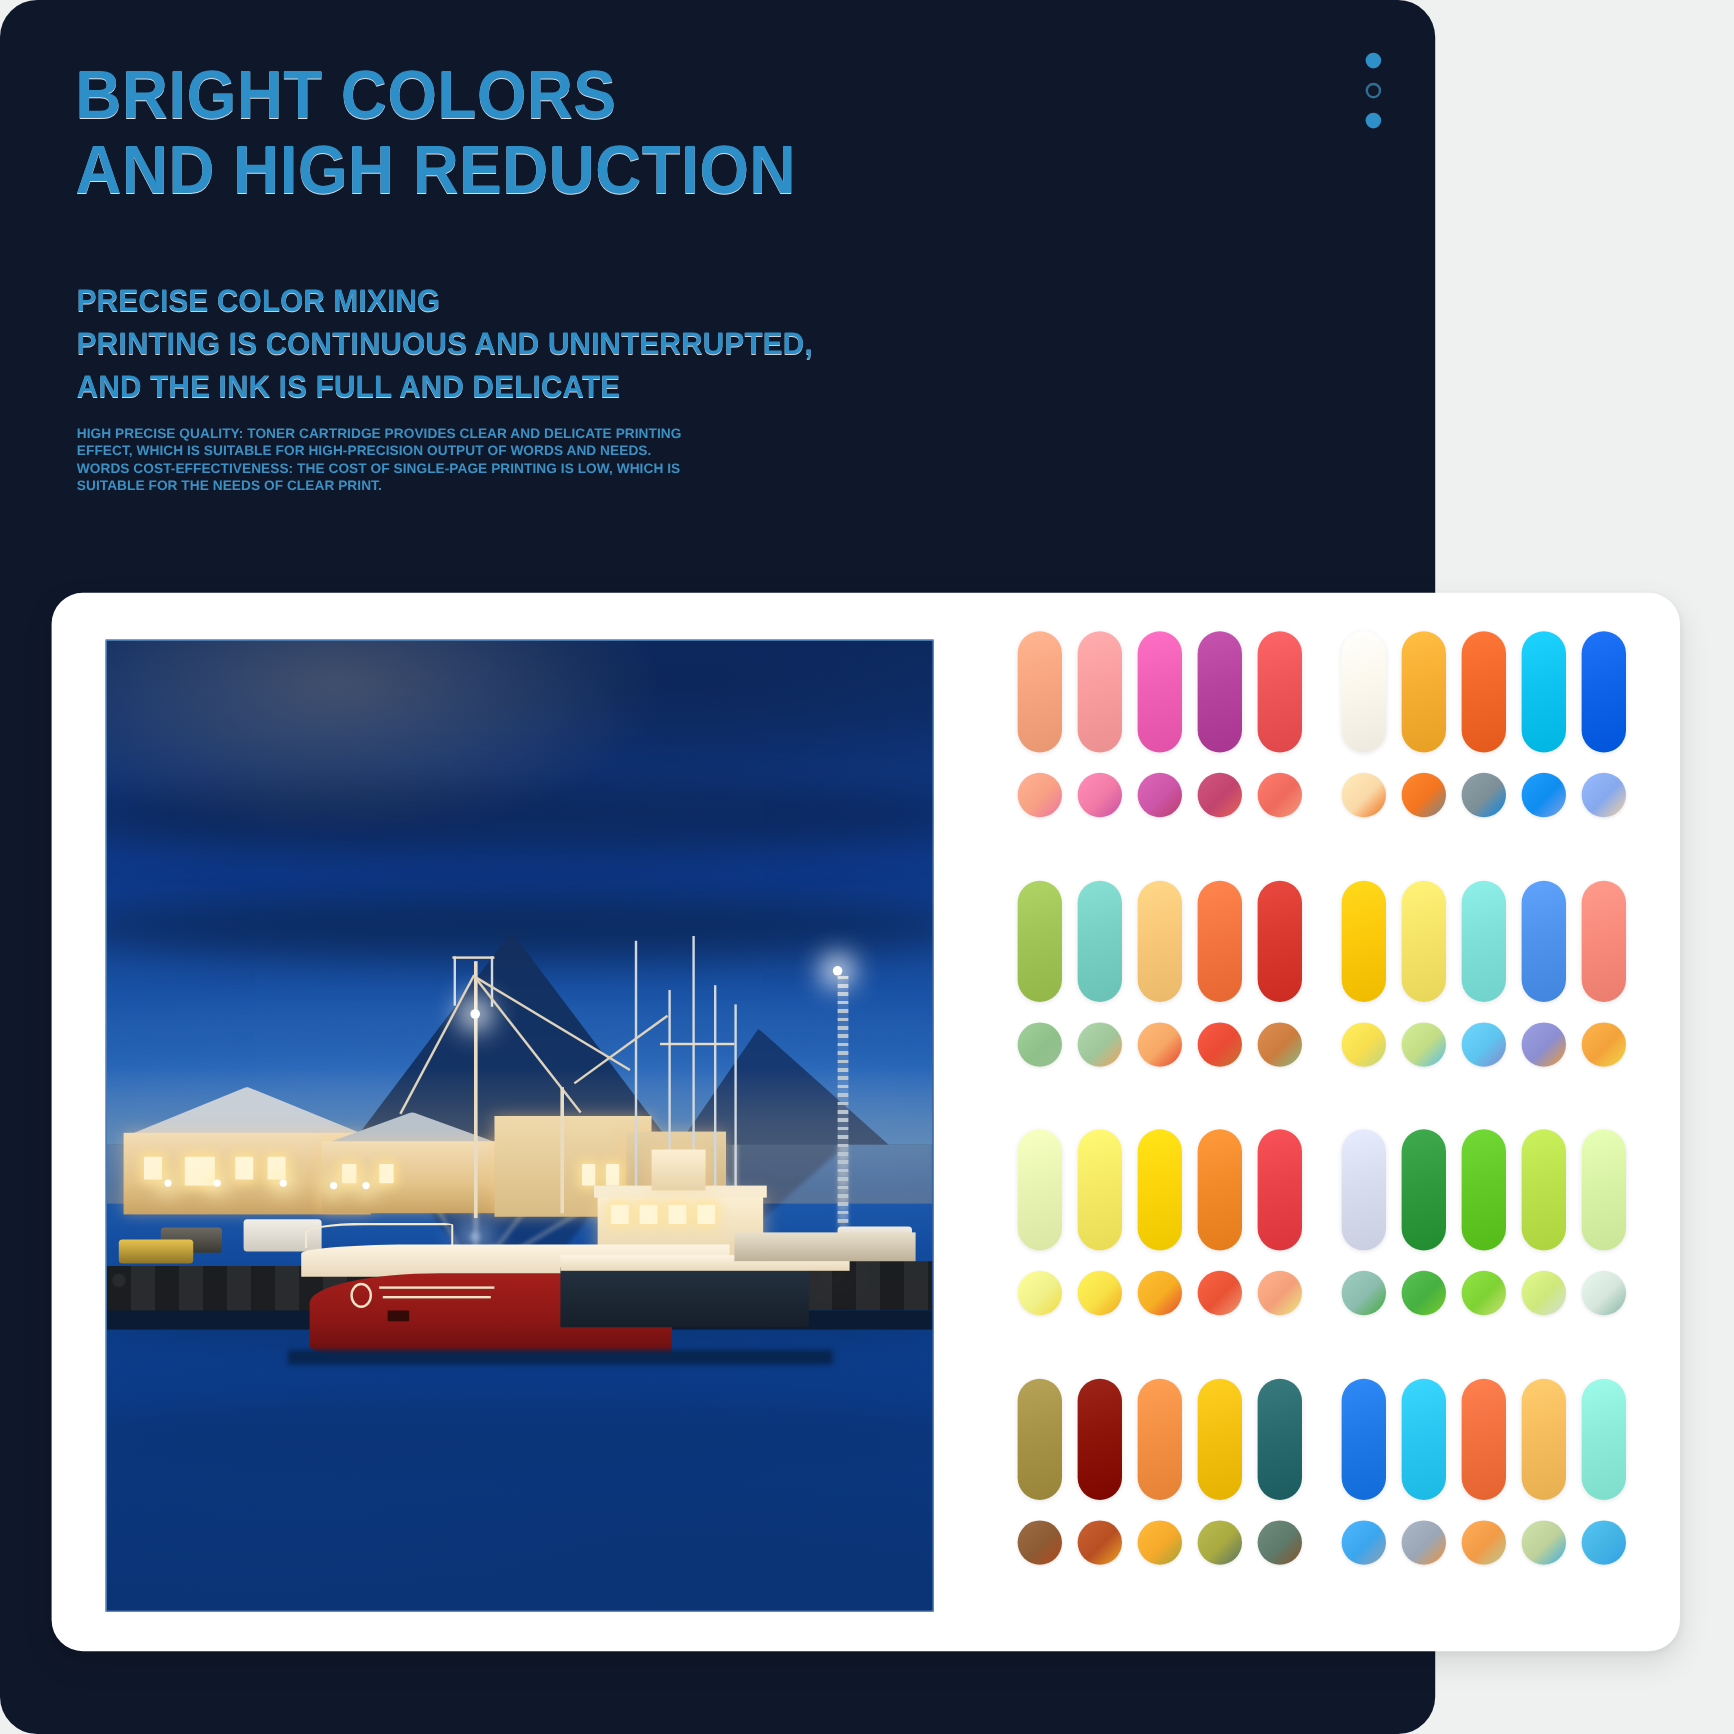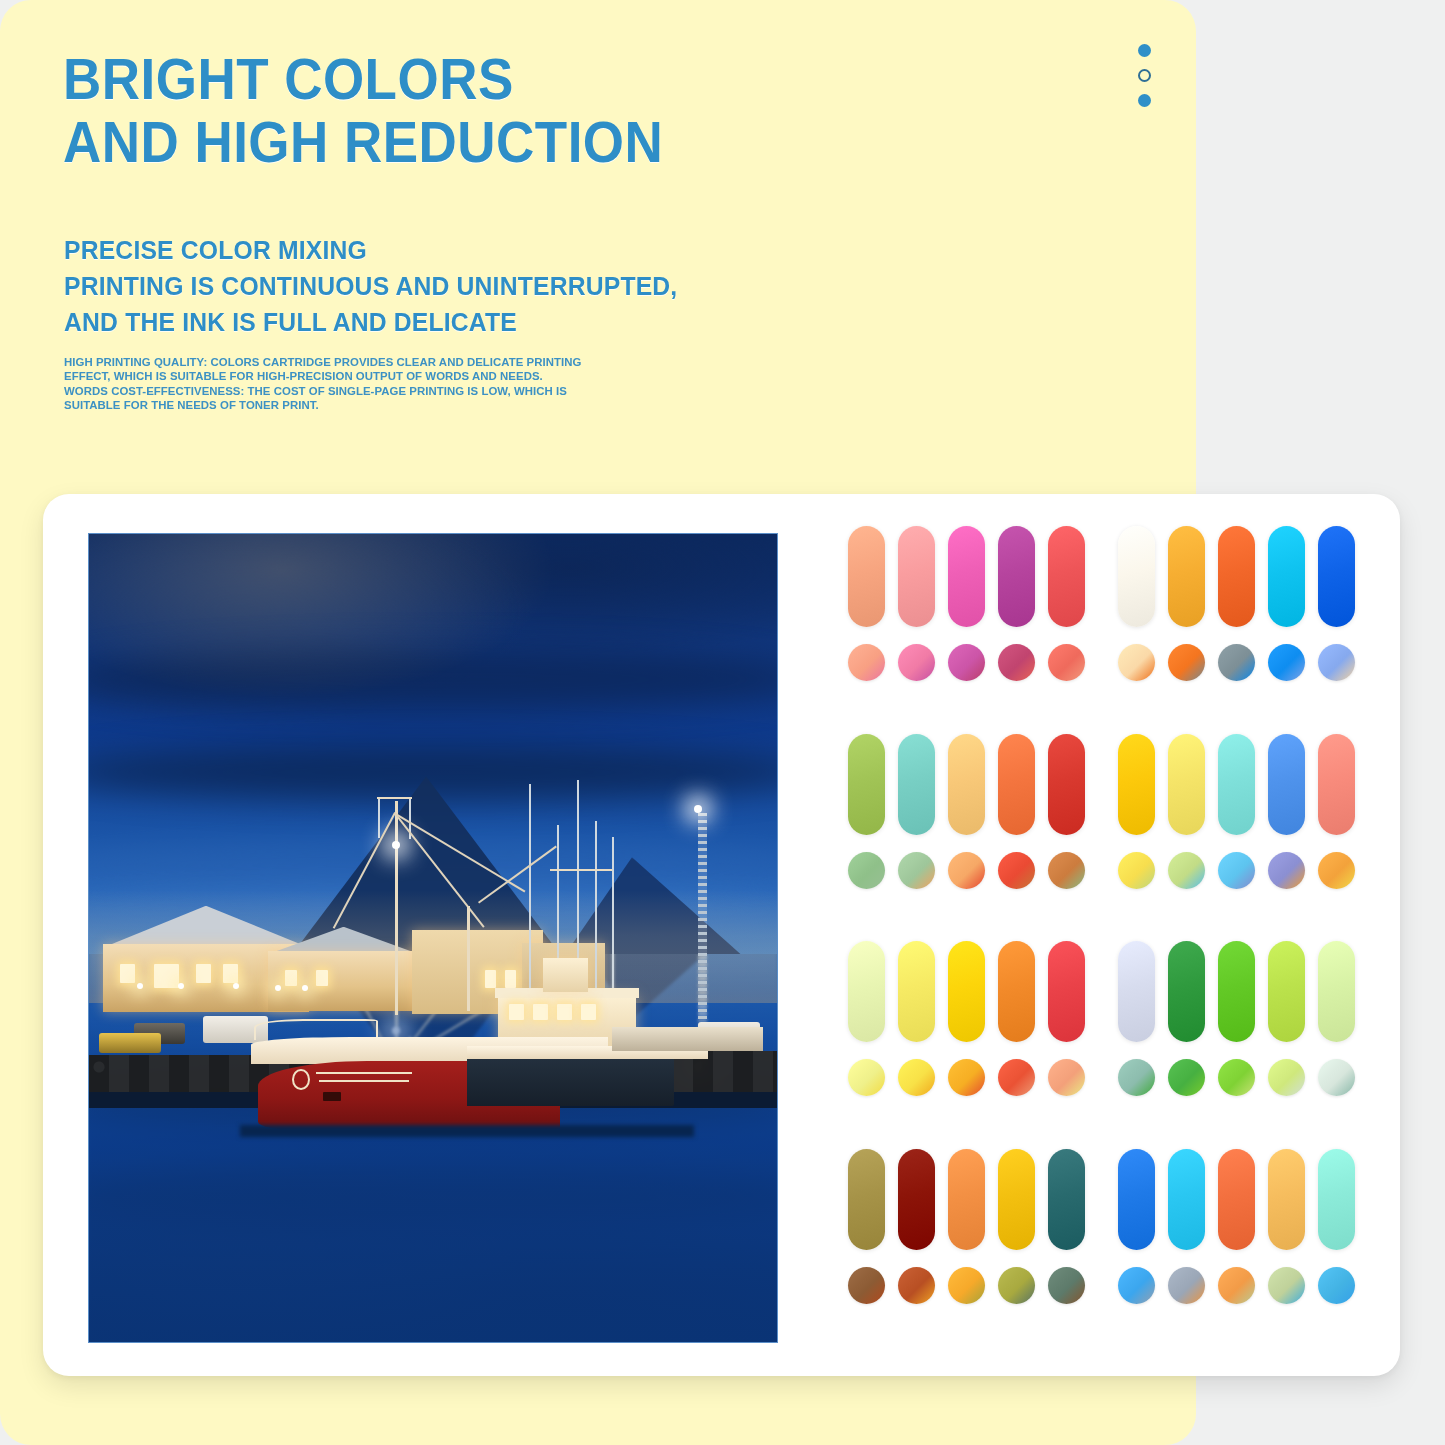--- a/index.html
+++ b/index.html
@@ -9,21 +9,21 @@
     height: 1445px;
     background: #eff0f0;
     font-family: "Liberation Sans", sans-serif;
     overflow: hidden;
   }
 
   .page {
     position: relative;
     width: 1196px;
     height: 1445px;
-    background: #fef9c3;
+    background: #0f172a;
     border-radius: 31px;
   }
 
   
   .headline {
     position: absolute;
     left: 63px;
     top: 48px;
     color: #2e8ec7;
     font-family: "Liberation Sans", sans-serif;
@@ -308,24 +308,24 @@
     <span class="l2">AND HIGH REDUCTION</span>
   </div>
 
   <div class="subhead">
     <span>PRECISE COLOR MIXING</span>
     <span>PRINTING IS CONTINUOUS AND UNINTERRUPTED,</span>
     <span>AND THE INK IS FULL AND DELICATE</span>
   </div>
 
   <div class="bodycopy">
-    <span>HIGH PRINTING QUALITY: COLORS CARTRIDGE PROVIDES CLEAR AND DELICATE PRINTING</span>
+    <span>HIGH PRECISE QUALITY: TONER CARTRIDGE PROVIDES CLEAR AND DELICATE PRINTING</span>
     <span>EFFECT, WHICH IS SUITABLE FOR HIGH-PRECISION OUTPUT OF WORDS AND NEEDS.</span>
     <span>WORDS COST-EFFECTIVENESS: THE COST OF SINGLE-PAGE PRINTING IS LOW, WHICH IS</span>
-    <span>SUITABLE FOR THE NEEDS OF TONER PRINT.</span>
+    <span>SUITABLE FOR THE NEEDS OF CLEAR PRINT.</span>
   </div>
 
   <div class="card">
 
     <div class="photo">
       <div class="photo-inner" id="scene">
         <div class="sky"></div>
         <div class="cloudband cb1"></div>
         <div class="cloudband cb2"></div>
         <div class="cloudband cb3"></div>

